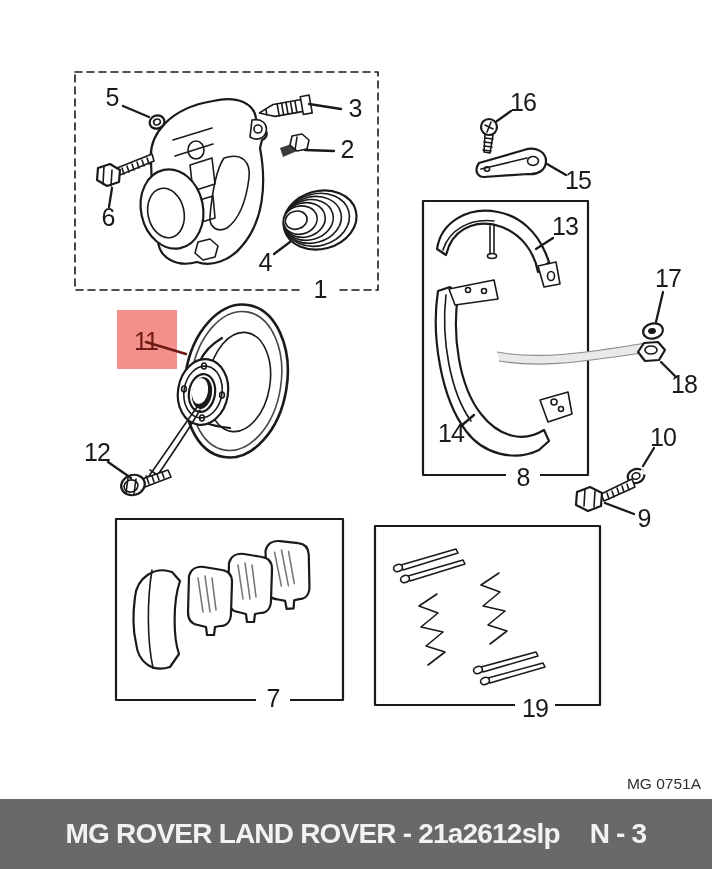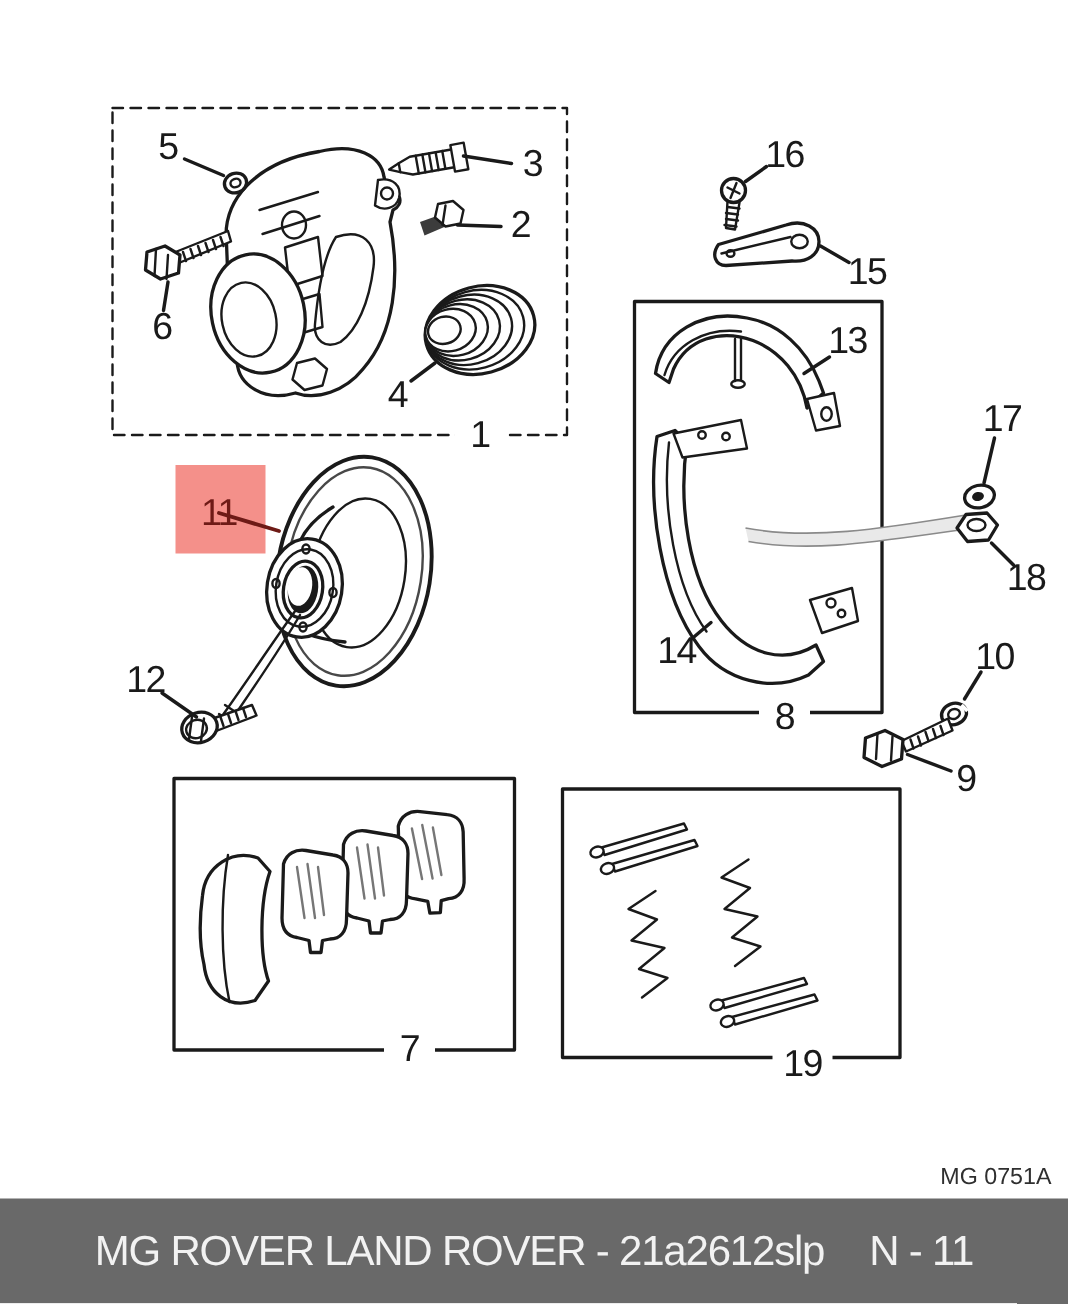--- a/index.html
+++ b/index.html
@@ -25,21 +25,21 @@
   .leader{fill:none;stroke:var(--line);stroke-width:2.3;stroke-linecap:round;}
   .dashed{stroke-dasharray:7 5;}
   .faint{fill:none;stroke:#8a8a8a;stroke-width:1.1;}
   .hlrect{fill:var(--hl-bg);}
   .hltext{fill:var(--hl-fg);}
   .hlleader{stroke:var(--hl-fg);stroke-width:2.6;fill:none;stroke-linecap:round;}
   .wm{font-family:"Liberation Sans",sans-serif;font-size:15.5px;fill:var(--wm-fg);}
   .footer{position:absolute;left:0;top:799px;width:712px;height:70px;
           background:var(--footer-bg);display:flex;align-items:center;justify-content:center;
           gap:30px;}
-  .footer span{color:var(--footer-fg);font-weight:normal;font-size:28px;letter-spacing:-0.8px;
+  .footer span{color:var(--footer-fg);font-weight:bold;font-size:28px;letter-spacing:-0.8px;
                white-space:nowrap;}
 </style>
 </head>
 <body>
 
 <div class="page">
 
 <svg class="diagram-svg" width="712" height="797" viewBox="0 0 712 797">
 
   <rect class="ln dashed" x="75" y="72" width="303" height="218"></rect>
@@ -269,16 +269,16 @@
   <text class="callout" x="523" y="111" text-anchor="middle">16</text>
   <text class="callout" x="668" y="287" text-anchor="middle">17</text>
   <text class="callout" x="684" y="393" text-anchor="middle">18</text>
   <text class="callout" x="535" y="717" text-anchor="middle">19</text>
 
   <text class="wm" x="701" y="789" text-anchor="end">MG 0751A</text>
 </svg>
 
 <div class="footer">
   <span>MG ROVER LAND ROVER - 21a2612slp</span>
-  <span>N - 11</span>
+  <span>N - 3</span>
 </div>
 
 </div>
 
 </body></html>

